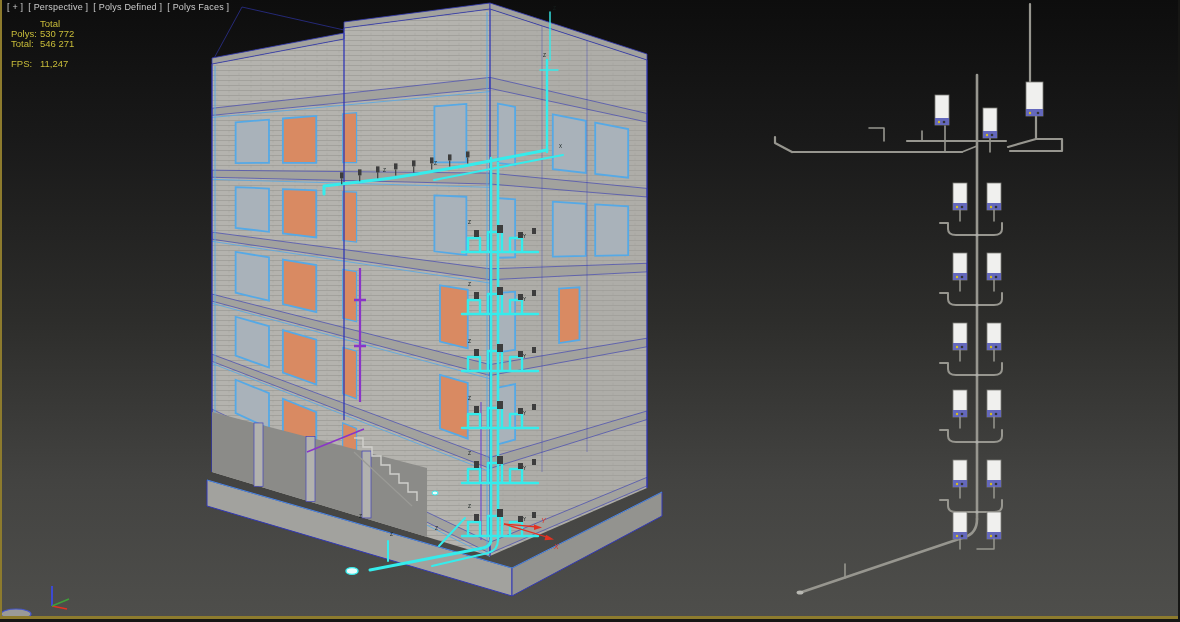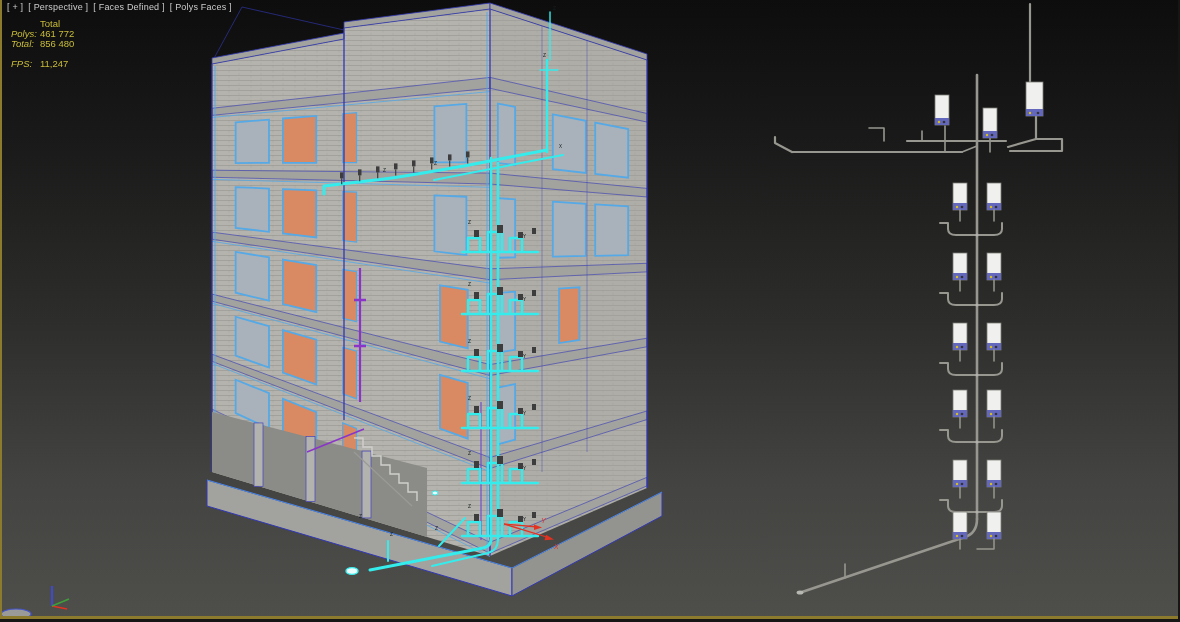--- a/index.html
+++ b/index.html
@@ -6,21 +6,21 @@
   .screen{position:relative;width:1180px;height:622px;overflow:hidden;background:#161614;
           font-family:"Liberation Sans",sans-serif;}
   .viewport{position:absolute;left:0;top:0;width:1176px;height:616px;
             border-left:2px solid var(--borderYellow);border-bottom:3px solid var(--borderYellow);
             background:linear-gradient(180deg,var(--bgTop) 0%,#191919 22%,#2d2d2b 52%,#434341 78%,var(--bgBottom) 100%);}
   svg{position:absolute;left:0;top:0;}
   .vp-label{position:absolute;left:5px;top:2px;display:flex;gap:5px;color:var(--labelText);
             font-size:9px;letter-spacing:.2px;cursor:default;}
   .stats{position:absolute;left:9px;top:19px;color:var(--statsYellow);font-size:9.5px;line-height:10px;}
   .stats .row{display:flex;}
-  .stats .s-label{width:29px;font-style:italic;}
+  .stats .s-label{width:29px;}
   .stats .s-value{padding-left:0px;}
   .stats .gap{height:10px;}
   
   .edgeB{stroke:var(--edgeBlue);fill:none;}
   .liteB{stroke:var(--frameBlue);fill:none;}
   .pc{stroke:var(--pipeCyan);fill:none;stroke-linejoin:round;stroke-linecap:round;}
   .pg{stroke:var(--pipeGray);fill:none;stroke-linejoin:round;stroke-linecap:round;}
   text.tiny{font-family:"Liberation Mono",monospace;font-size:5px;fill:#16201e;}
   text.gz{font-family:"Liberation Sans",sans-serif;font-size:7px;font-style:italic;fill:var(--gizmoRed);}
 </style>
@@ -320,36 +320,36 @@
         <path d="M50,606 V586" stroke="var(--axisBlue)" stroke-width="1.8"></path>
         <path d="M50,606 L65,609" stroke="var(--gizmoRed)" stroke-width="1.5"></path>
         <path d="M50,606 L67,599" stroke="var(--axisGreen)" stroke-width="1.5"></path>
       </g>
       <ellipse cx="14" cy="614" rx="15" ry="5" fill="#9a9a98" stroke="#4455cc" stroke-width="1.2"></ellipse>
     </svg>
 
     <div class="vp-label">
       <span>[ + ]</span>
       <span>[ Perspective ]</span>
-      <span>[ Faces Defined ]</span>
+      <span>[ Polys Defined ]</span>
       <span>[ Polys Faces ]</span>
     </div>
 
     <div class="stats">
       <div class="row">
         <span class="s-label"></span>
         <span class="s-value">Total</span>
       </div>
       <div class="row">
         <span class="s-label">Polys:</span>
-        <span class="s-value">461 772</span>
+        <span class="s-value">530 772</span>
       </div>
       <div class="row">
         <span class="s-label">Total:</span>
-        <span class="s-value">856 480</span>
+        <span class="s-value">546 271</span>
       </div>
       <div class="gap"></div>
       <div class="row">
         <span class="s-label">FPS:</span>
         <span class="s-value">11,247</span>
       </div>
     </div>
 
   </div>
 </div>

